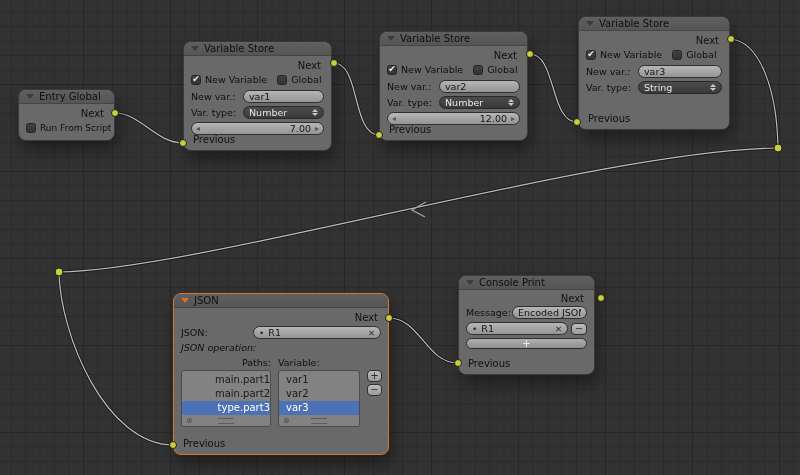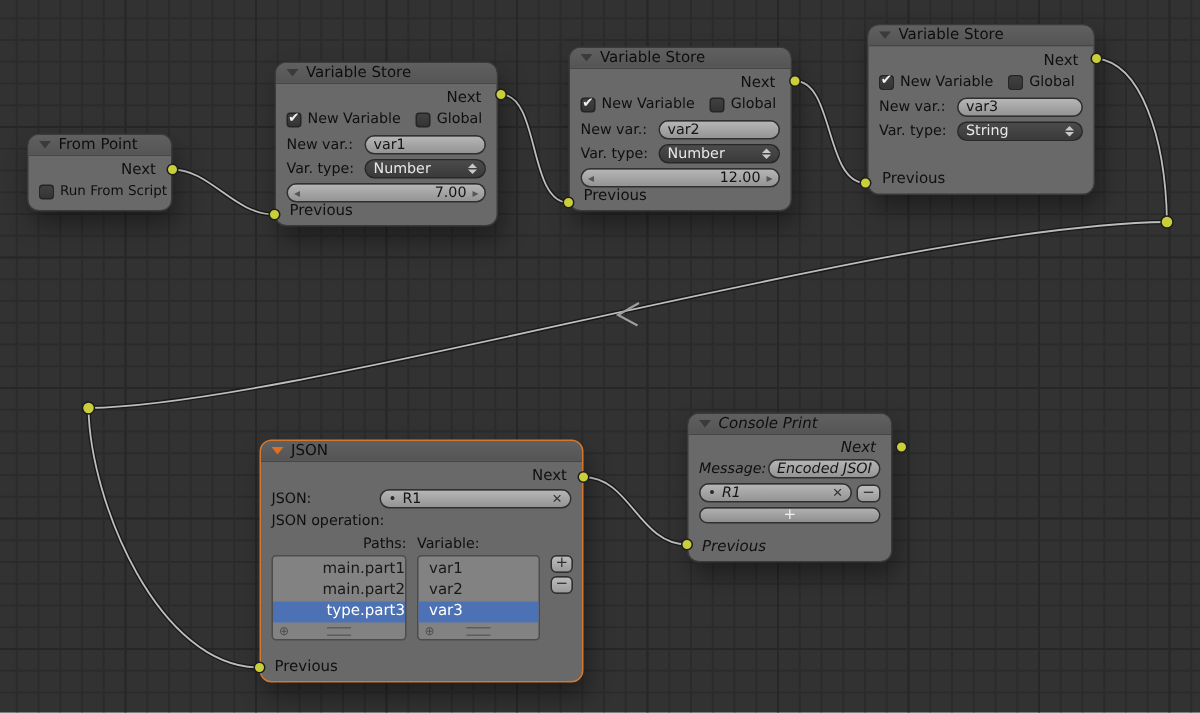--- a/index.html
+++ b/index.html
@@ -118,21 +118,21 @@
     <g>
       <path class="wire-shadow" d="M389,318 C420,318 426,363 458,363"></path>
       <path class="wire-core" d="M389,318 C420,318 426,363 458,363"></path>
     </g>
     <path class="flow-arrow" d="M426,202 L412,210 L425,217"></path>
   </svg>
 
   <div class="node" style="left:18px;top:89px;width:97px;height:52px;">
     <div class="node-header">
       <span class="tri"></span>
-      <span class="node-title">From Point</span>
+      <span class="node-title">Entry Global</span>
     </div>
     <div class="node-body">
       <div class="row row-next" style="padding-right:3px;">
         <span class="io-label">Next</span>
       </div>
       <div class="row" style="margin-top:2px;">
         <span class="cb"></span>
         <span class="cb-label" style="font-size:9px;">Run From Script</span>
       </div>
     </div>
@@ -274,21 +274,21 @@
       </div>
       <div class="row">
         <span class="form-label" style="flex-basis:72px;">JSON:</span>
         <div class="field">
           <span class="dot">•</span>
           <span class="txt">R1</span>
           <span class="clear">✕</span>
         </div>
       </div>
       <div class="row">
-        <span class="form-label" style="flex-basis:72px;">JSON operation:</span>
+        <span class="form-label" style="flex-basis:72px;font-style:italic;">JSON operation:</span>
       </div>
       <div class="json-cols" style="margin-top:4px;">
         <div style="flex:0 0 90px;text-align:right;">
           <div class="col-label">Paths:</div>
           <div class="listbox">
             <div class="list-item">main.part1</div>
             <div class="list-item">main.part2</div>
             <div class="list-item sel">type.part3</div>
             <div class="list-footer">
               <span class="circle-plus">⊕</span>
@@ -310,21 +310,21 @@
         </div>
         <div class="btn-col" style="margin-top:13px;">
           <div class="sq-btn">+</div>
           <div class="sq-btn">−</div>
         </div>
       </div>
     </div>
     <div class="prev-row"><span class="io-label">Previous</span></div>
   </div>
 
-  <div class="node" style="left:458px;top:275px;width:137px;height:100px;font-style:italic;">
+  <div class="node" style="left:458px;top:275px;width:137px;height:100px;">
     <div class="node-header">
       <span class="tri"></span>
       <span class="node-title">Console Print</span>
     </div>
     <div class="node-body">
       <div class="row row-next" style="height:13px;padding-right:3px;">
         <span class="io-label">Next</span>
       </div>
       <div class="row">
         <span class="form-label" style="flex-basis:46px;">Message:</span>

